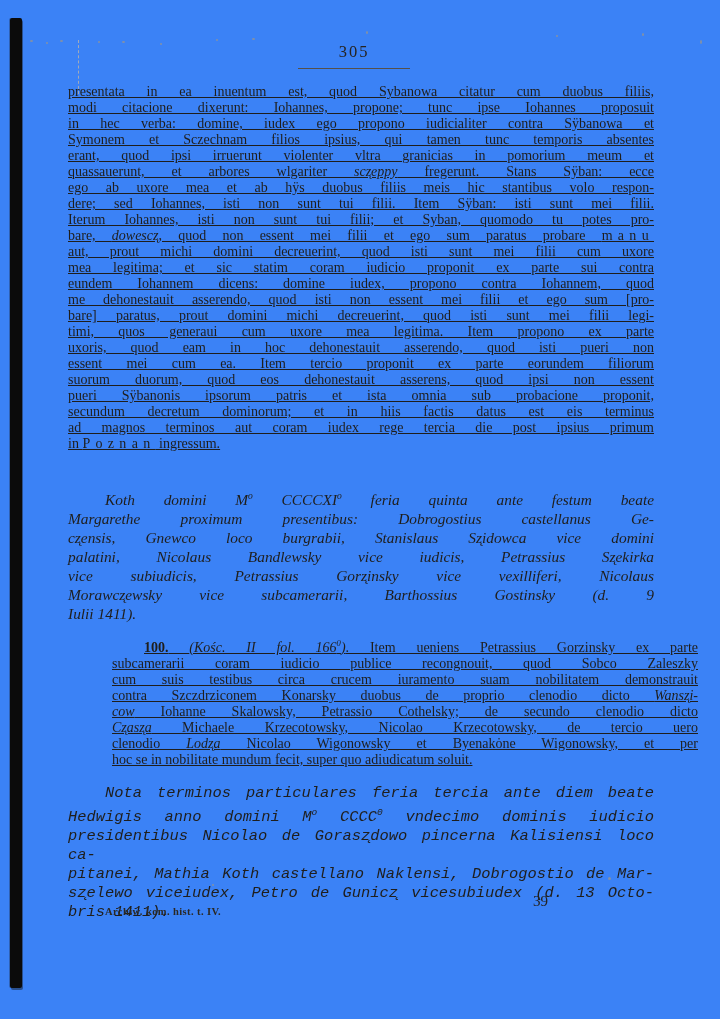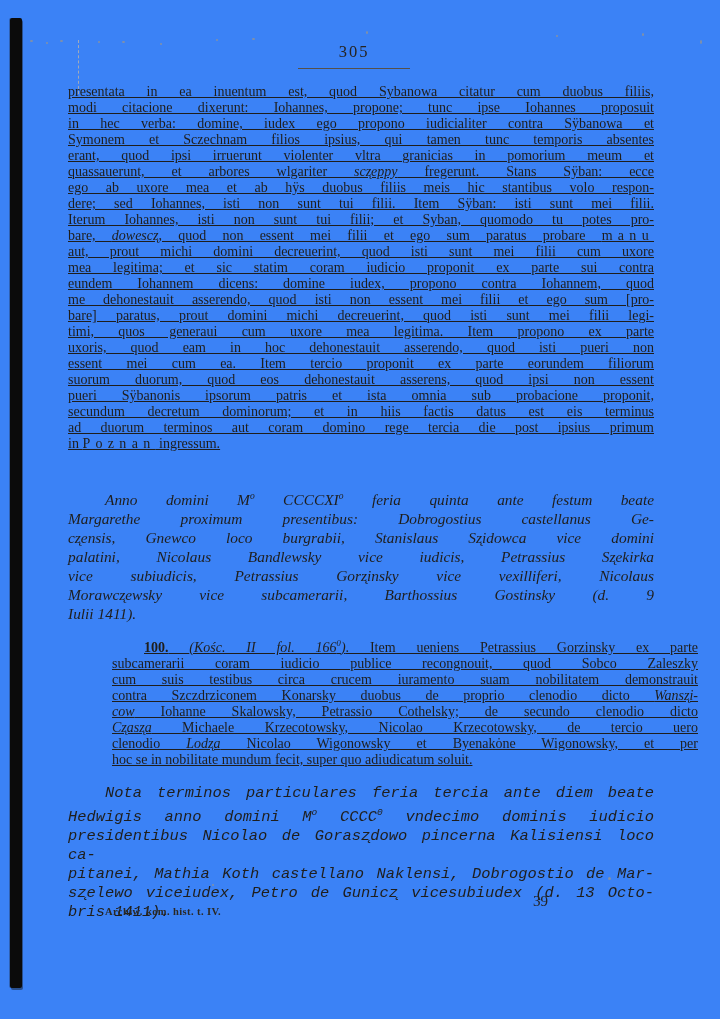--- a/index.html
+++ b/index.html
@@ -88,25 +88,25 @@
       <div class="line"><span>mea legitima; et sic statim coram iudicio proponit ex parte sui contra</span></div>
       <div class="line"><span>eundem Iohannem dicens: domine iudex, propono contra Iohannem, quod</span></div>
       <div class="line"><span>me dehonestauit asserendo, quod isti non essent mei filii et ego sum [pro-</span></div>
       <div class="line"><span>bare] paratus, prout domini michi decreuerint, quod isti sunt mei filii legi-</span></div>
       <div class="line"><span>timi, quos generaui cum uxore mea legitima. Item propono ex parte</span></div>
       <div class="line"><span>uxoris, quod eam in hoc dehonestauit asserendo, quod isti pueri non</span></div>
       <div class="line"><span>essent mei cum ea. Item tercio proponit ex parte eorundem filiorum</span></div>
       <div class="line"><span>suorum duorum, quod eos dehonestauit asserens, quod ipsi non essent</span></div>
       <div class="line"><span>pueri Sÿbanonis ipsorum patris et ista omnia sub probacione proponit,</span></div>
       <div class="line"><span>secundum decretum dominorum; et in hiis factis datus est eis terminus</span></div>
-      <div class="line"><span>ad duorum terminos aut coram domino rege tercia die post ipsius primum</span></div>
+      <div class="line"><span>ad magnos terminos aut coram iudex rege tercia die post ipsius primum</span></div>
       <div class="line last"><span>in </span><span class="seg-sp">Poznan</span><span> ingressum.</span></div>
     </div>
   <div class="para ital indent p-anno">
-      <div class="line"><span>Anno domini M</span><span class="seg-sup">o</span><span> CCCCXI</span><span class="seg-sup">o</span><span> feria quinta ante festum beate</span></div>
+      <div class="line"><span>Koth domini M</span><span class="seg-sup">o</span><span> CCCCXI</span><span class="seg-sup">o</span><span> feria quinta ante festum beate</span></div>
       <div class="line"><span>Margarethe proximum presentibus: Dobrogostius castellanus Ge-</span></div>
       <div class="line"><span>cz̨ensis, Gnewco loco burgrabii, Stanislaus Sz̨idowca vice domini</span></div>
       <div class="line"><span>palatini, Nicolaus Bandlewsky vice iudicis, Petrassius Sz̨ekirka</span></div>
       <div class="line"><span>vice subiudicis, Petrassius Gorz̨insky vice vexilliferi, Nicolaus</span></div>
       <div class="line"><span>Morawcz̨ewsky vice subcamerarii, Barthossius Gostinsky (d. 9</span></div>
       <div class="line last"><span>Iulii 1411).</span></div>
     </div>
   <div class="para roman p-100">
       <div class="line"><span class="seg-b">100.</span><span> </span><span class="seg-i">(Kośc. II fol. 166</span><span class="seg-i seg-sup">0</span><span class="seg-i">)</span><span>. Item ueniens Petrassius Gorzinsky ex parte</span></div>
       <div class="line"><span>subcamerarii coram iudicio publice recongnouit, quod Sobco Zaleszky</span></div>

